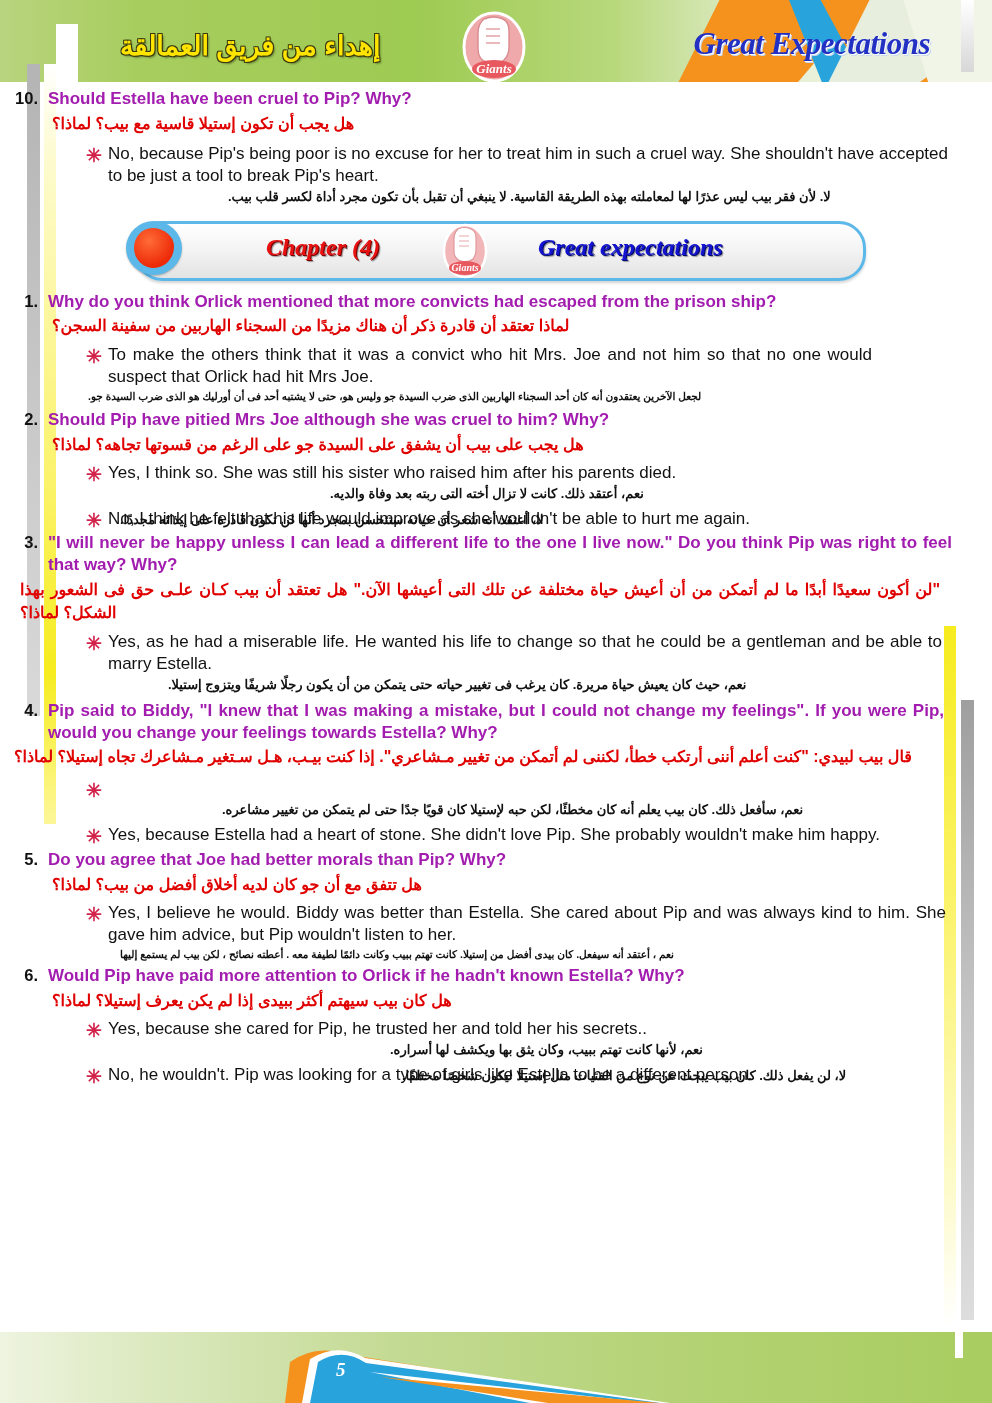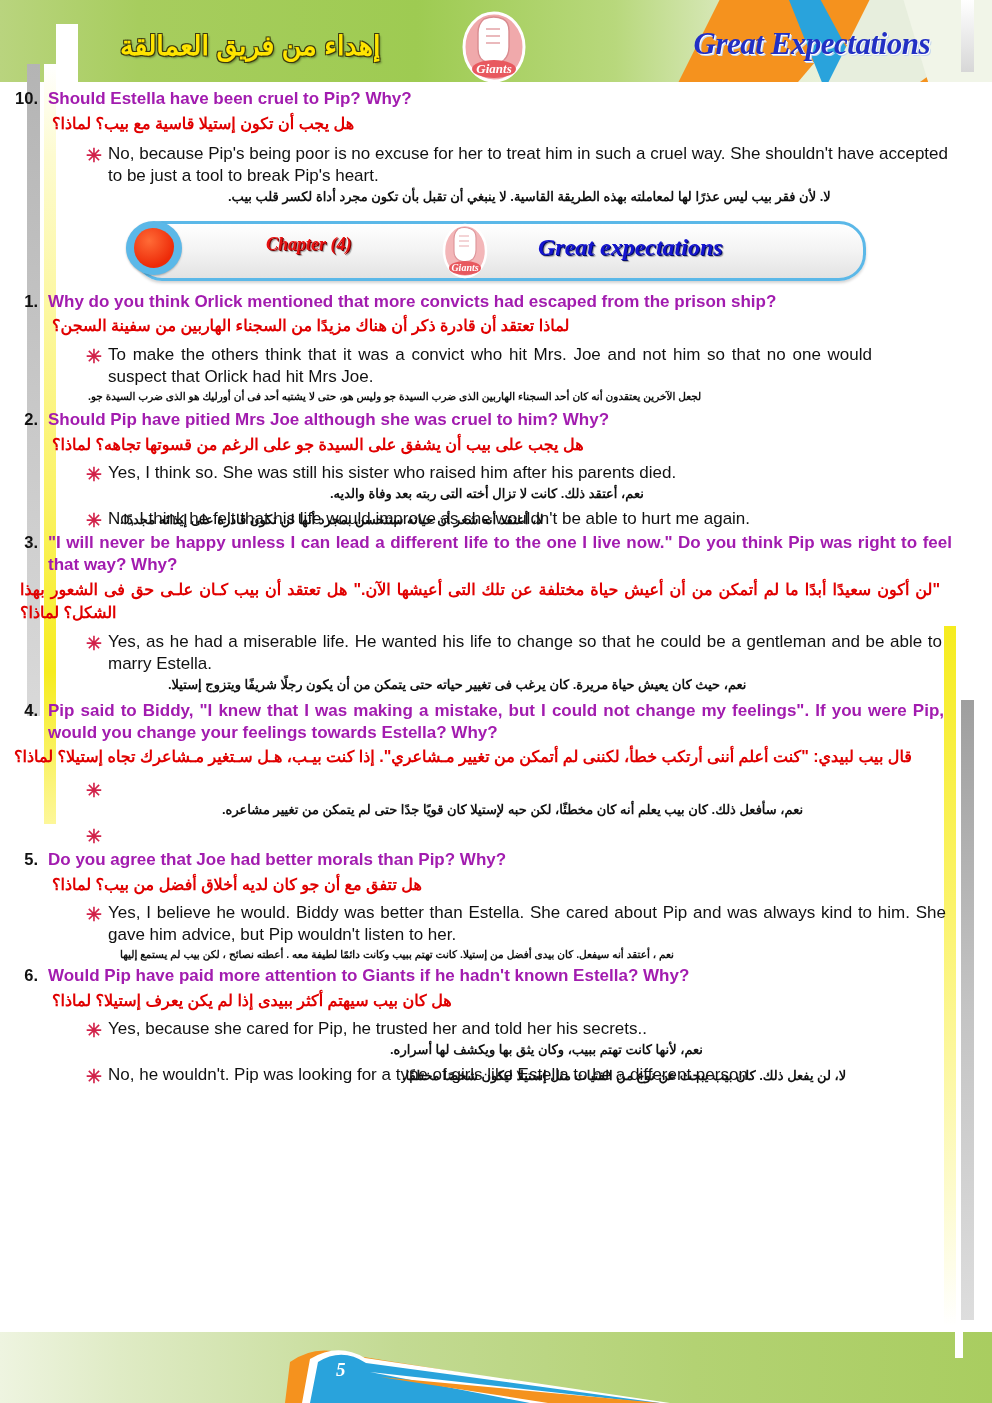--- a/index.html
+++ b/index.html
@@ -134,21 +134,21 @@
     background:#5bb8e8;
     box-shadow:0 1px 2px rgba(0,0,0,.25);
   }
   .banner-dot:after{
     content:"";position:absolute;left:8px;top:7px;width:40px;height:40px;
     border-radius:46% 54% 50% 50%/50% 46% 54% 50%;
     background:radial-gradient(circle at 38% 32%,#ff6b36,#ed2a08 70%);
   }
   .banner-chapter{
     position:absolute;left:128px;top:10px;
-    font-size:18px;font-weight:bold;font-style:italic;
+    font-size:24px;font-weight:bold;font-style:italic;
     font-family:"Liberation Serif", serif;
     color:#e81111;
     text-shadow:1px 1px 0 #7a0000, 2px 2px 1px rgba(0,0,0,.35);
     white-space:nowrap;
   }
   .banner-logo{position:absolute;left:296px;top:-1px;width:62px;height:56px;}
   .banner-title{
     position:absolute;left:400px;top:10px;
     font-size:24px;font-weight:bold;font-style:italic;
     font-family:"Liberation Serif", serif;
@@ -290,39 +290,40 @@
   </div>
   <div class="ar-q wide" style="padding-left:14px;padding-right:52px">قال بيب لبيدي: "كنت أعلم أننى أرتكب خطأ، لكننى لم أتمكن من تغيير مـشاعري". إذا كنت بيـب، هـل سـتغير مـشاعرك تجاه إستيلا؟ لماذا؟</div>
   <div style="height:8px"></div>
   <div class="ansrow" style="padding-right:46px">
     <div class="star">✳</div>
   </div>
   <div class="ar-a" style="padding-left:222px;padding-right:58px">نعم، سأفعل ذلك. كان بيب يعلم أنه كان مخطئًا، لكن حبه لإستيلا كان قويًا جدًا حتى لم يتمكن من تغيير مشاعره.</div>
   <div style="height:4px"></div>
   <div class="ansrow" style="padding-right:48px">
     <div class="star">✳</div>
+    <div class="anstext">Yes, because Estella had a heart of stone. She didn't love Pip. She probably wouldn't make him happy.</div>
   </div>
 
   <div style="height:3px"></div>
   <div class="qrow">
     <div class="qnum">5.</div>
     <div class="qtext nojust">Do you agree that Joe had better morals than Pip? Why?</div>
   </div>
   <div class="ar-q">هل تتفق مع أن جو كان لديه أخلاق أفضل من بيب؟ لماذا؟</div>
   <div style="height:4px"></div>
   <div class="ansrow" style="padding-right:46px">
     <div class="star">✳</div>
     <div class="anstext">Yes, I believe he would. Biddy was better than Estella. She cared about Pip and was always kind to him. She gave him advice, but Pip wouldn't listen to her.</div>
   </div>
   <div class="ar-a" style="padding-left:120px;padding-right:56px;font-size:10.5px">نعم ، أعتقد أنه سيفعل. كان بيدى أفضل من إستيلا. كانت تهتم ببيب وكانت دائمًا لطيفة معه . أعطته نصائح ، لكن بيب لم يستمع إليها</div>
 
   <div style="height:3px"></div>
   <div class="qrow">
     <div class="qnum">6.</div>
-    <div class="qtext nojust">Would Pip have paid more attention to Giants if he hadn't known Estella? Why?</div>
+    <div class="qtext nojust">Would Pip have paid more attention to Orlick if he hadn't known Estella? Why?</div>
   </div>
   <div class="ar-q">هل كان بيب سيهتم أكثر ببيدى إذا لم يكن يعرف إستيلا؟ لماذا؟</div>
   <div style="height:4px"></div>
   <div class="ansrow">
     <div class="star">✳</div>
     <div class="anstext nojust">Yes, because she cared for Pip, he trusted her and told her his secrets..</div>
   </div>
   <div class="ar-a" style="padding-left:390px;padding-right:96px">نعم، لأنها كانت تهتم ببيب، وكان يثق بها ويكشف لها أسراره.</div>
   <div style="height:4px"></div>
   <div class="ansrow" style="padding-right:44px">

